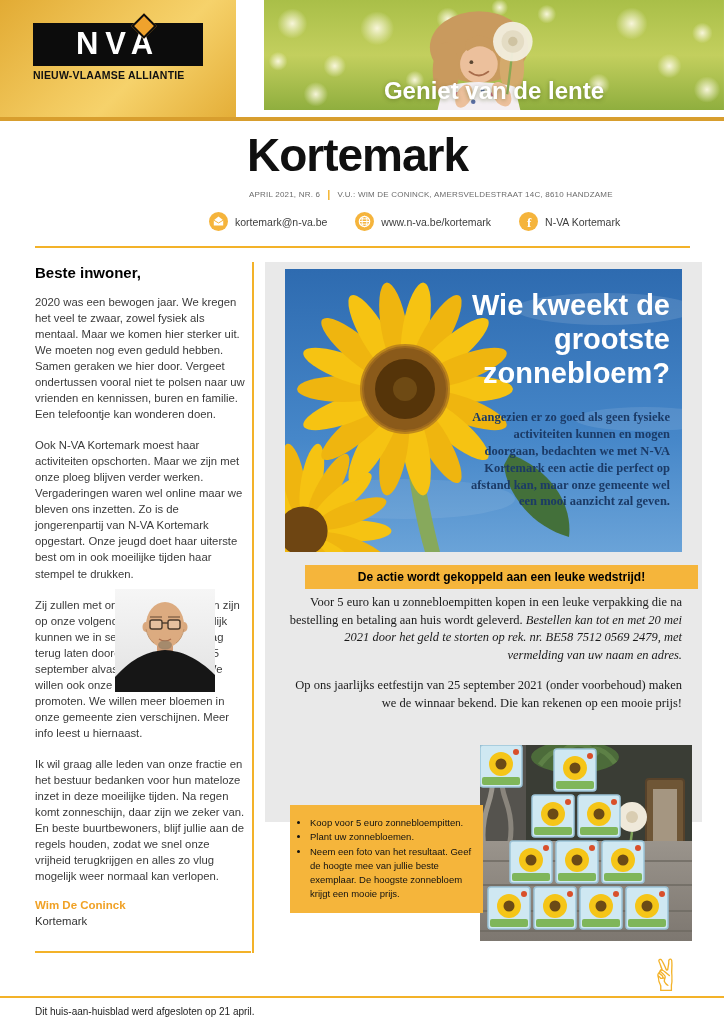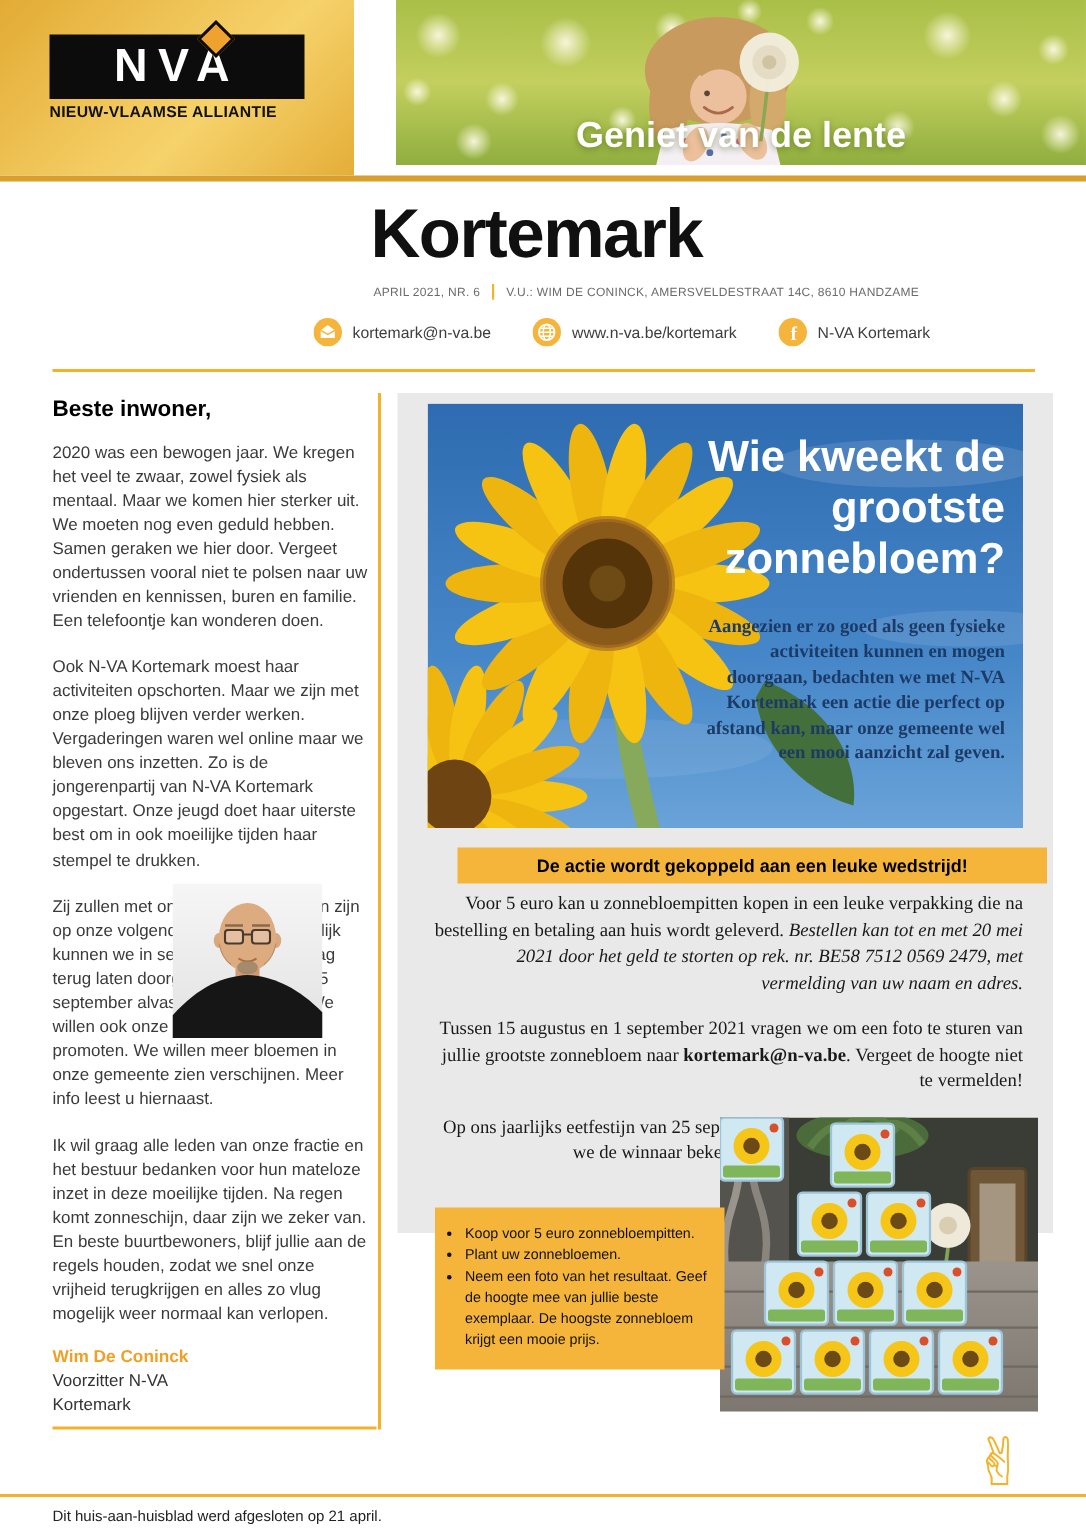--- a/index.html
+++ b/index.html
@@ -162,21 +162,20 @@
 <div class="rule-top"></div>
 
 <div class="left-col">
   <h2>Beste inwoner,</h2>
   <p>2020 was een bewogen jaar. We kregen het veel te zwaar, zowel fysiek als mentaal. Maar we komen hier sterker uit. We moeten nog even geduld hebben. Samen geraken we hier door. Vergeet ondertussen vooral niet te polsen naar uw vrienden en kennissen, buren en familie. Een telefoontje kan wonderen doen.</p>
   <p>Ook N-VA Kortemark moest haar activiteiten opschorten. Maar we zijn met onze ploeg blijven verder werken. Vergaderingen waren wel online maar we bleven ons inzetten. Zo is de jongerenpartij van N-VA Kortemark opgestart. Onze jeugd doet haar uiterste best om in ook moeilijke tijden haar stempel te drukken.</p>
   <p>Zij zullen met ons te zien en te horen zijn op onze volgende activiteiten. Hopelijk kunnen we in september onze eetdag terug laten doorgaan. Zet daarom 25 september alvast in jullie agenda. We willen ook onze Zonnebloemenactie promoten. We willen meer bloemen in onze gemeente zien verschijnen. Meer info leest u hiernaast.</p>
   <p>Ik wil graag alle leden van onze fractie en het bestuur bedanken voor hun mateloze inzet in deze moeilijke tijden. Na regen komt zonneschijn, daar zijn we zeker van. En beste buurtbewoners, blijf jullie aan de regels houden, zodat we snel onze vrijheid terugkrijgen en alles zo vlug mogelijk weer normaal kan verlopen.</p>
   <div class="signature">
     <div class="sig-name">Wim De Coninck</div>
-    <div class="sig-line">Voorzitter N-VA</div>
     <div class="sig-line">Kortemark</div>
   </div>
 </div>
 
 <svg class="portrait" viewBox="0 0 100 103">
   <defs>
     <linearGradient id="pbg" x1="0" y1="0" x2="0" y2="1">
       <stop offset="0" stop-color="#f6f6f6"></stop>
         <stop offset="1" stop-color="#e2e2e2"></stop>
     </linearGradient>
@@ -284,23 +283,20 @@
     </svg>
     <div class="hero-title">Wie kweekt de grootste zonnebloem?</div>
     <div class="hero-intro">Aangezien er zo goed als geen fysieke activiteiten kunnen en mogen doorgaan, bedachten we met N-VA Kortemark een actie die perfect op afstand kan, maar onze gemeente wel een mooi aanzicht zal geven.</div>
   </div>
 
   <div class="highlight-bar">De actie wordt gekoppeld aan een leuke wedstrijd!</div>
 
   <div class="article-body">
     <p>
       <span>Voor 5 euro kan u zonnebloempitten kopen in een leuke verpakking die na bestelling en betaling aan huis wordt geleverd. </span><i>Bestellen kan tot en met 20 mei 2021 door het geld te storten op rek. nr. BE58 7512 0569 2479, met vermelding van uw naam en adres.</i>
-    </p>
-    <p>
-      <span>Tussen 15 augustus en 1 september 2021 vragen we om een foto te sturen van jullie grootste zonnebloem naar </span><b>kortemark@n-va.be</b><span>. Vergeet de hoogte niet te vermelden!</span>
     </p>
     <p>Op ons jaarlijks eetfestijn van 25 september 2021 (onder voorbehoud) maken we de winnaar bekend. Die kan rekenen op een mooie prijs!</p>
   </div>
 
   <svg class="boxes-photo" viewBox="0 0 212 196">
     <defs>
       <linearGradient id="wood" x1="0" y1="0" x2="0" y2="1">
         <stop offset="0" stop-color="#9a948c"></stop>
           <stop offset="1" stop-color="#7d7770"></stop>
       </linearGradient>

